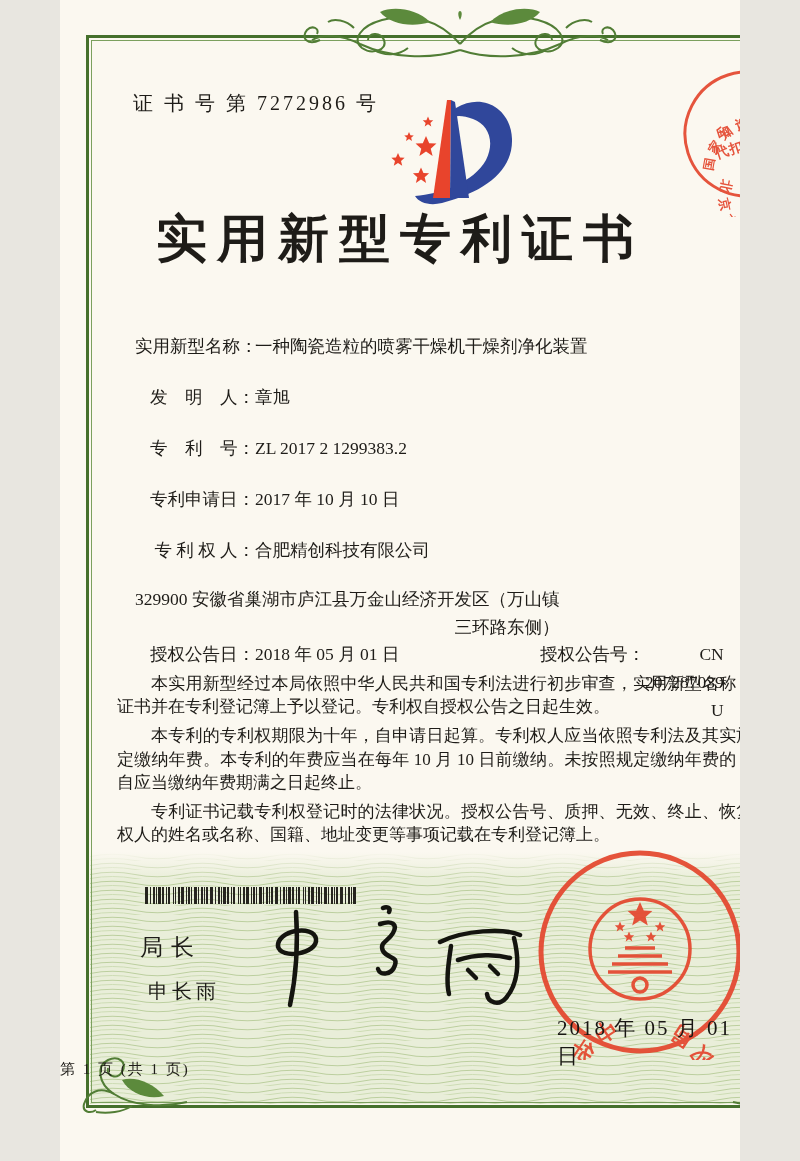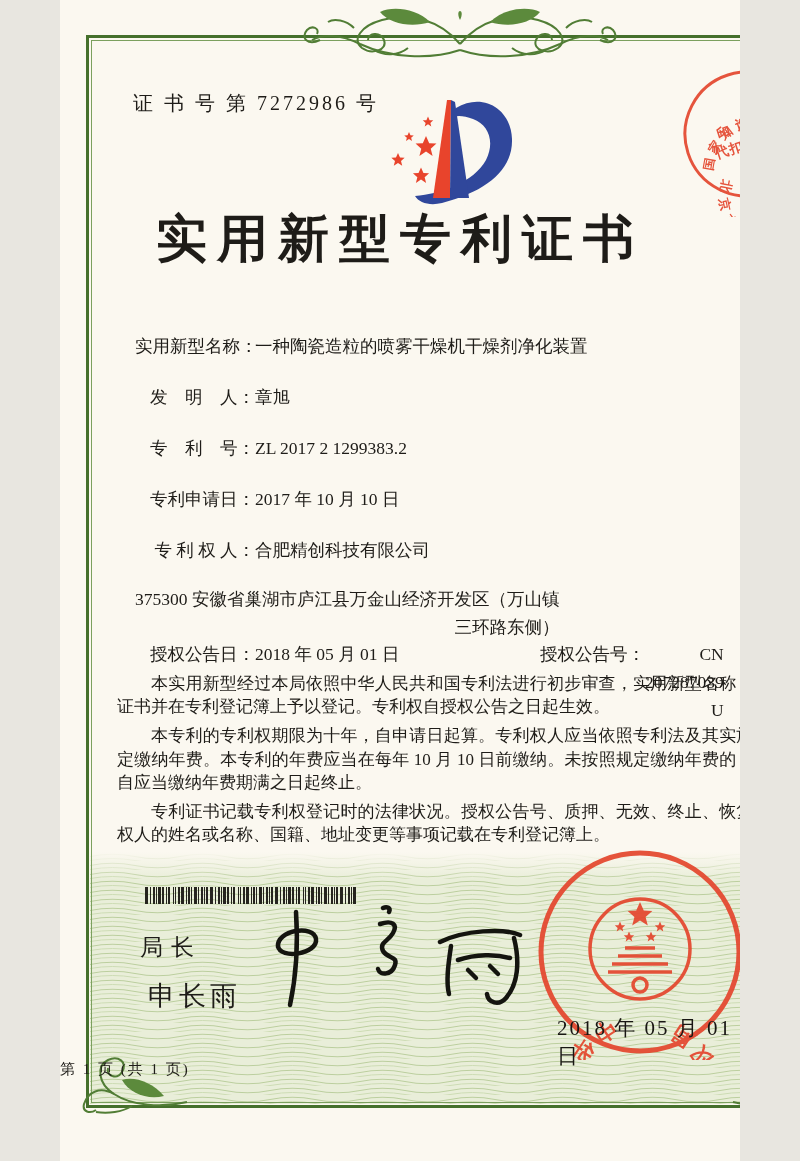--- a/index.html
+++ b/index.html
@@ -21,21 +21,21 @@
   .fields{position:absolute;left:0;top:0;width:100%;z-index:5;font-size:17.5px;}
   .frow{position:absolute;left:75px;display:flex;line-height:28px;text-align:right;}
   .flabel{width:120px;flex:0 0 120px;white-space:pre;}
   .fvalue{white-space:pre-wrap;}
   .grant-pair2{position:absolute;left:465px;top:0;display:flex;}
   .body-text{position:absolute;left:57px;top:672px;width:688px;z-index:5;
     font-size:17px;line-height:23.2px;text-align:justify;}
   .body-text p{margin:0 0 6px 0;text-indent:2em;}
   .barcode{position:absolute;left:85px;top:887px;z-index:5;}
   .sig-title{position:absolute;left:80px;top:932px;font-size:23px;letter-spacing:8px;z-index:5;}
-  .sig-name{position:absolute;left:88px;top:978px;font-size:27px;letter-spacing:4px;z-index:5;}
+  .sig-name{position:absolute;left:88px;top:978px;font-size:20px;letter-spacing:4px;z-index:5;}
   .signature{position:absolute;left:192px;top:902px;z-index:5;}
   .seal{position:absolute;left:470px;top:845px;z-index:5;opacity:.93;}
   .seal-date{position:absolute;left:497px;top:1014px;font-size:21px;letter-spacing:2px;
     color:#181613;z-index:6;font-family:"Liberation Serif","DejaVu Serif",serif;}
   .footer{position:absolute;left:0;top:1060px;width:100%;text-align:left;
     font-size:15px;letter-spacing:2px;z-index:5;}
   svg text{font-family:"Liberation Serif","DejaVu Serif",serif;}
 </style>
 </head>
 <body>
@@ -154,21 +154,21 @@
     </div>
     <div class="frow" style="top:485px">
       <span class="flabel">专利申请日：</span>
       <span class="fvalue">2017 年 10 月 10 日</span>
     </div>
     <div class="frow" style="top:536px">
       <span class="flabel">专 利 权 人：</span>
       <span class="fvalue">合肥精创科技有限公司</span>
     </div>
     <div class="frow" style="top:585px">
-      <span class="fvalue"><span>375300 安徽省巢湖市庐江县万金山经济开发区（万山镇</span><br><span>三环路东侧）</span></span>
+      <span class="fvalue"><span>329900 安徽省巢湖市庐江县万金山经济开发区（万山镇</span><br><span>三环路东侧）</span></span>
     </div>
     <div class="frow" style="top:640px;right:60px;left:75px">
       <span class="flabel">授权公告日：</span>
       <span class="fvalue">2018 年 05 月 01 日</span>
       <span class="grant-pair2" style="left:390px">
         <span class="flabel">授权公告号：</span>
         <span class="fvalue">CN 207287039 U</span>
       </span>
     </div>
   </div>

